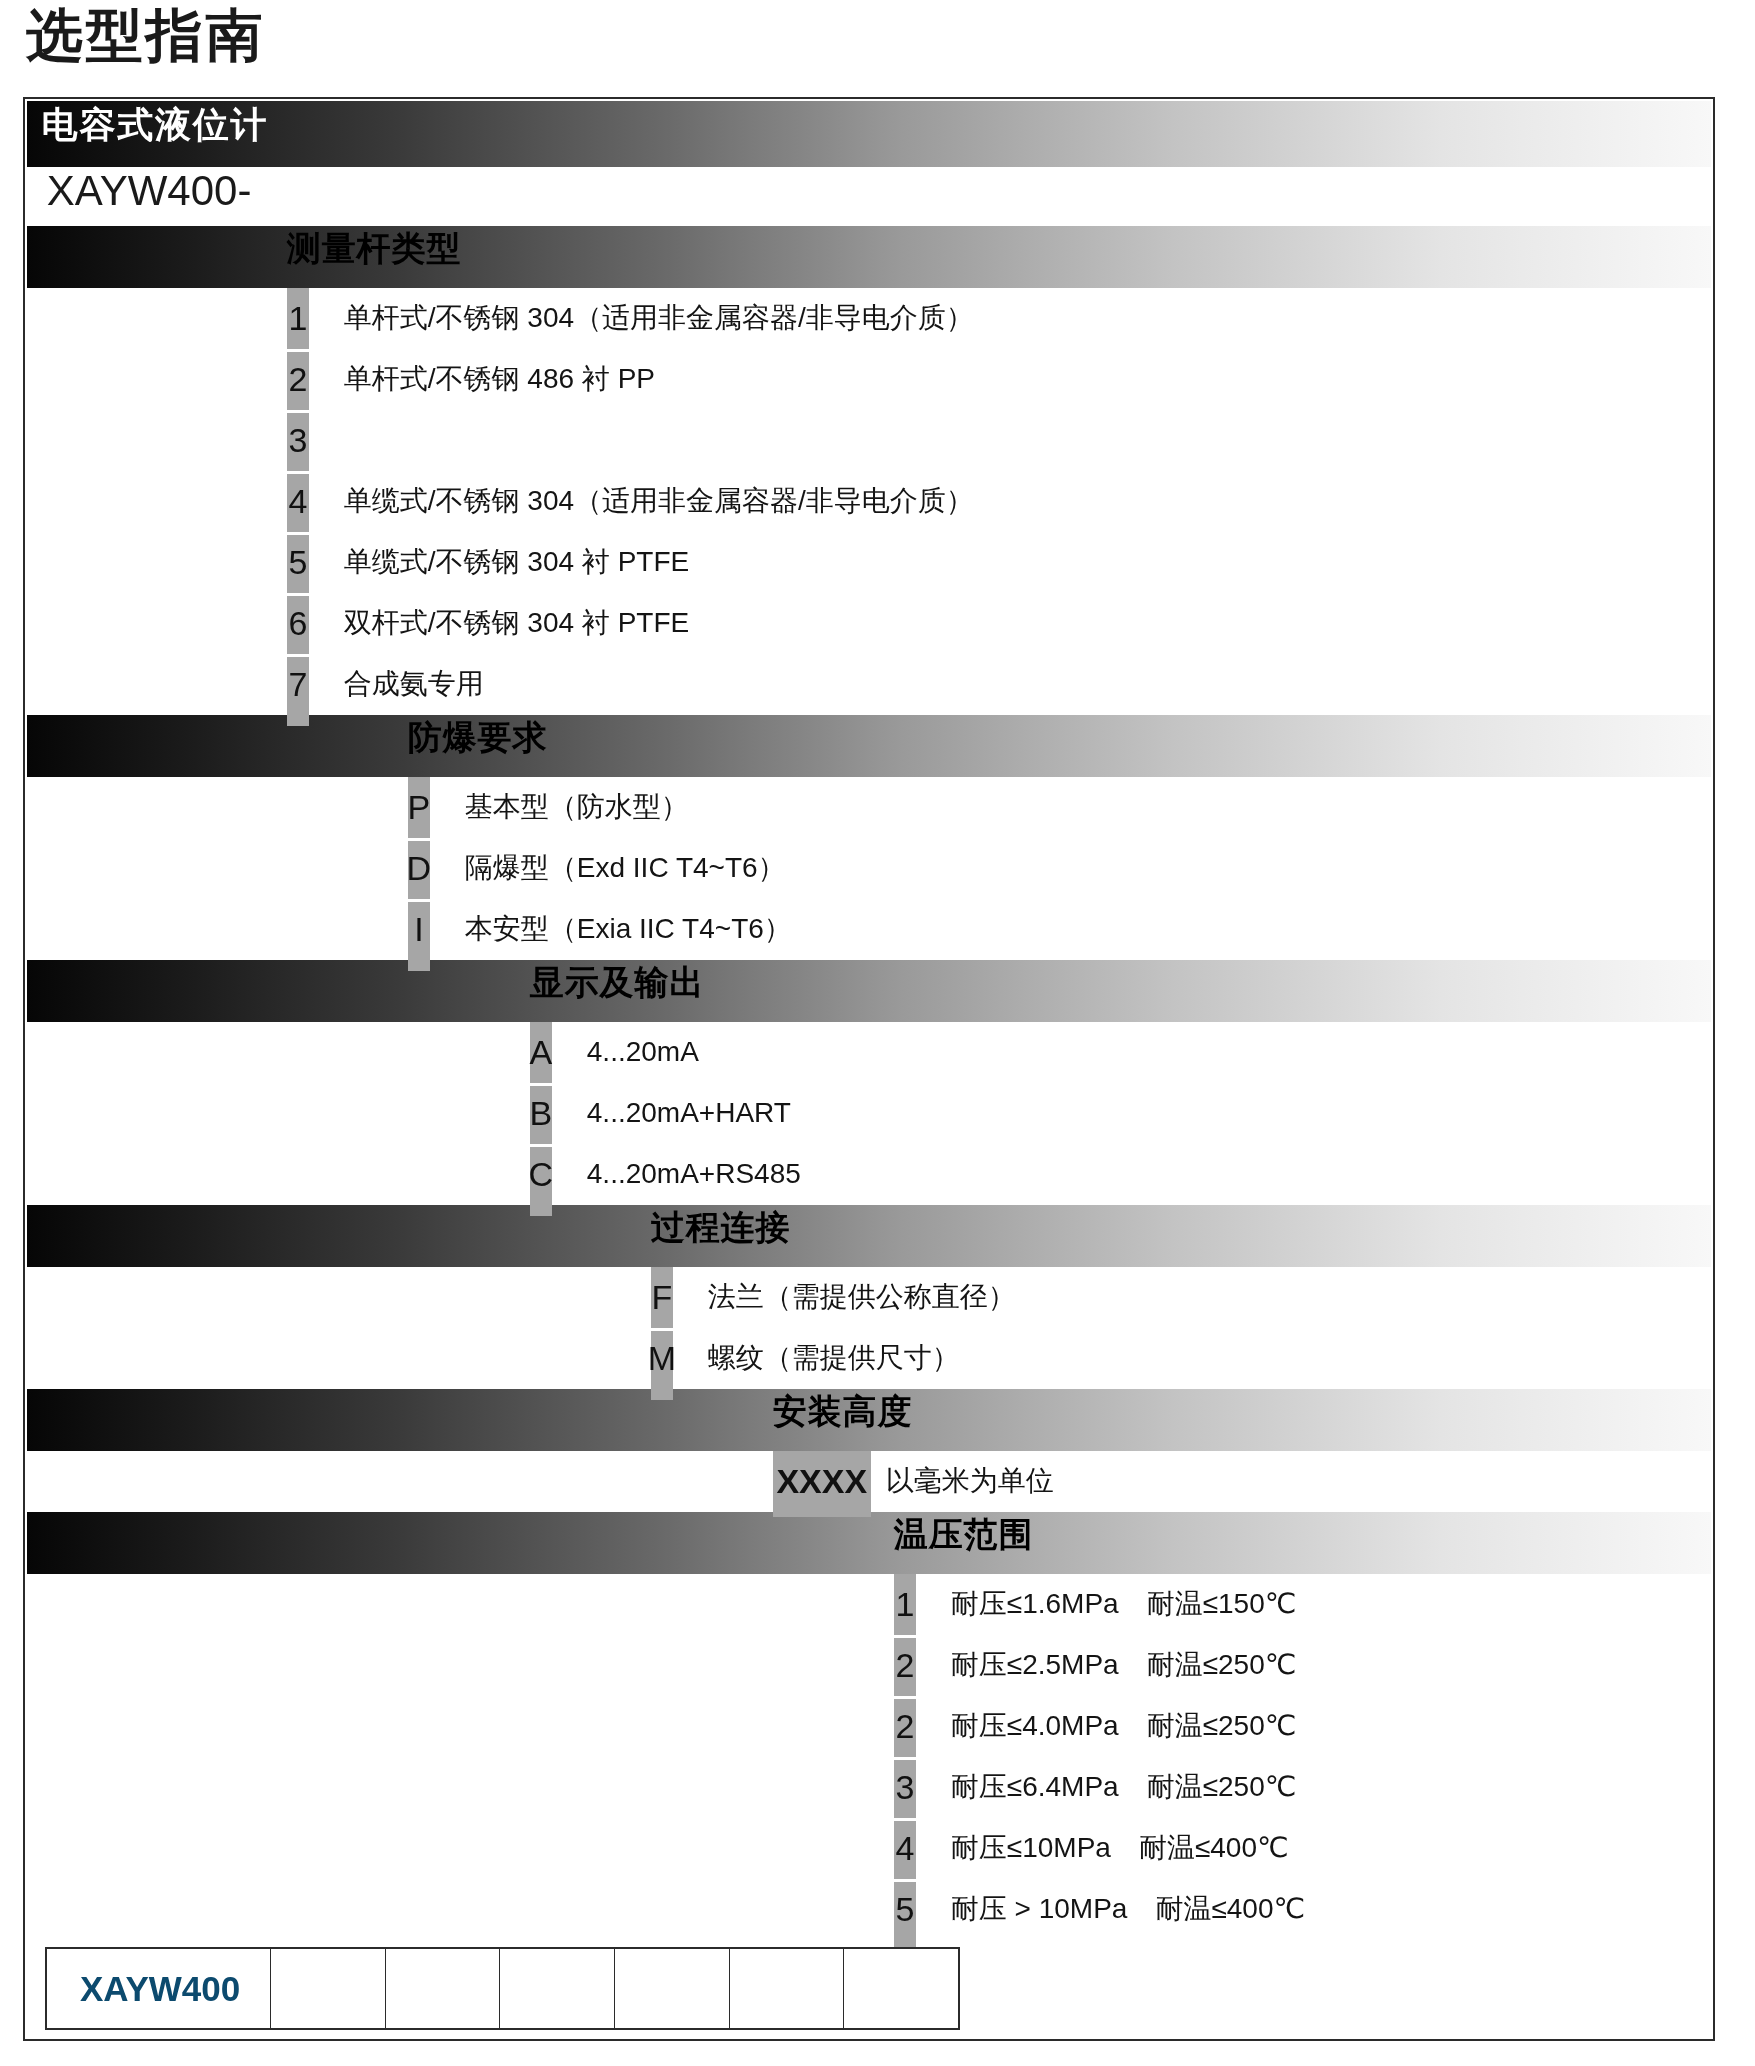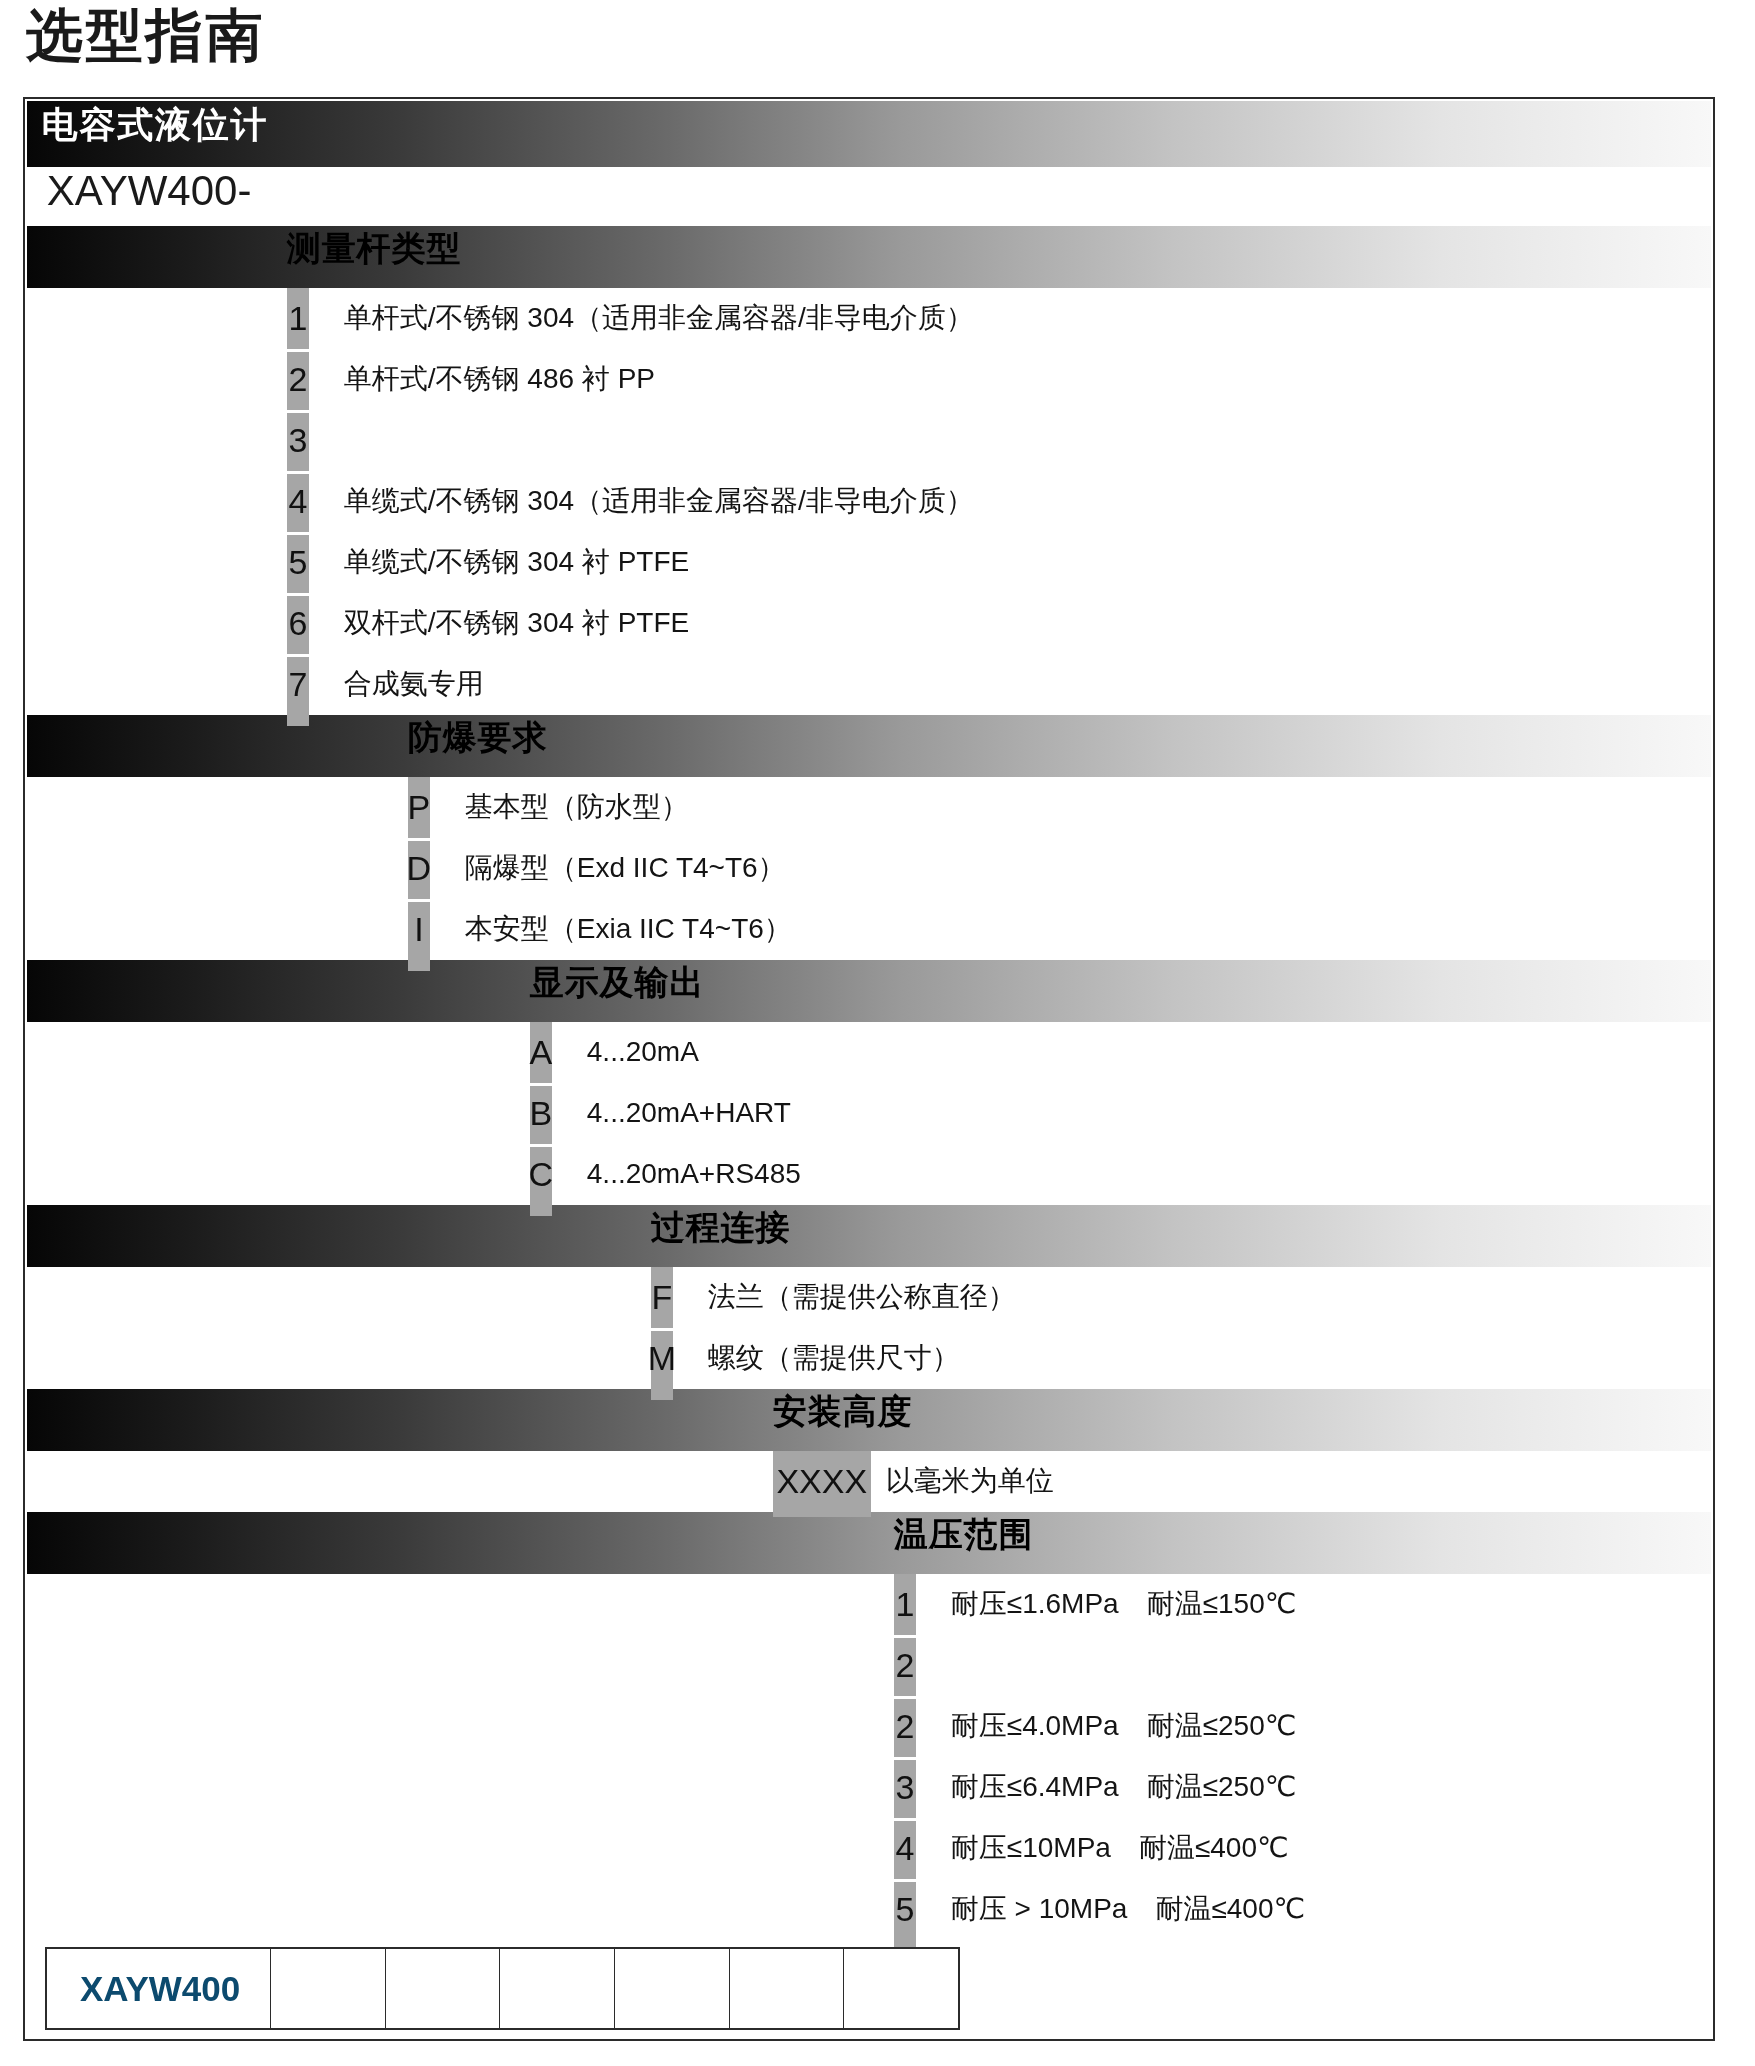--- a/index.html
+++ b/index.html
@@ -39,21 +39,21 @@
     display:flex; align-items:center; justify-content:center;
     font-size:34px; color:#111; z-index:3;
   }
   .label {
     position:absolute; left:calc(var(--ind) + 57px); top:0; height:61px;
     display:flex; align-items:center; font-size:28px; color:#141414;
     white-space:pre; z-index:3;text-align:right;
   }
   
   .rows.s5 .strip { width:98px; top:0; bottom:-5.5px; }
-  .rows.s5 .code  { width:98px; left:var(--ind); }
+  .rows.s5 .code  { width:98px; left:var(--ind);font-weight:bold; }
   .rows.s5 .label { left:calc(var(--ind) + 113px); }
   .order-table {
     position:absolute; left:20px; top:1848px; width:915px; height:83px;
     box-sizing:border-box; border:2.8px solid var(--border-color,#222);
     display:flex; background:#fff; z-index:4;
   }
   .order-cell { flex:1 1 0; border-left:1.8px solid var(--border-color,#222); }
   .order-cell.model-cell {
     flex:0 0 223px; border-left:none; display:flex; align-items:center;
     padding-left:33px; font-weight:bold; font-size:35px; color:#0c4a6e; box-sizing:border-box;
@@ -190,20 +190,21 @@
     </div>
     <div class="rows s6" style="--ind:867px">
       <div class="opt-row">
         <span class="strip"></span>
         <span class="code">1</span>
         <span class="label">耐压≤1.6MPa　耐温≤150℃</span>
       </div>
       <div class="opt-row">
         <span class="strip"></span>
         <span class="code">2</span>
+        <span class="label">耐压≤2.5MPa　耐温≤250℃</span>
       </div>
       <div class="opt-row">
         <span class="strip"></span>
         <span class="code">2</span>
         <span class="label">耐压≤4.0MPa　耐温≤250℃</span>
       </div>
       <div class="opt-row">
         <span class="strip"></span>
         <span class="code">3</span>
         <span class="label">耐压≤6.4MPa　耐温≤250℃</span>

